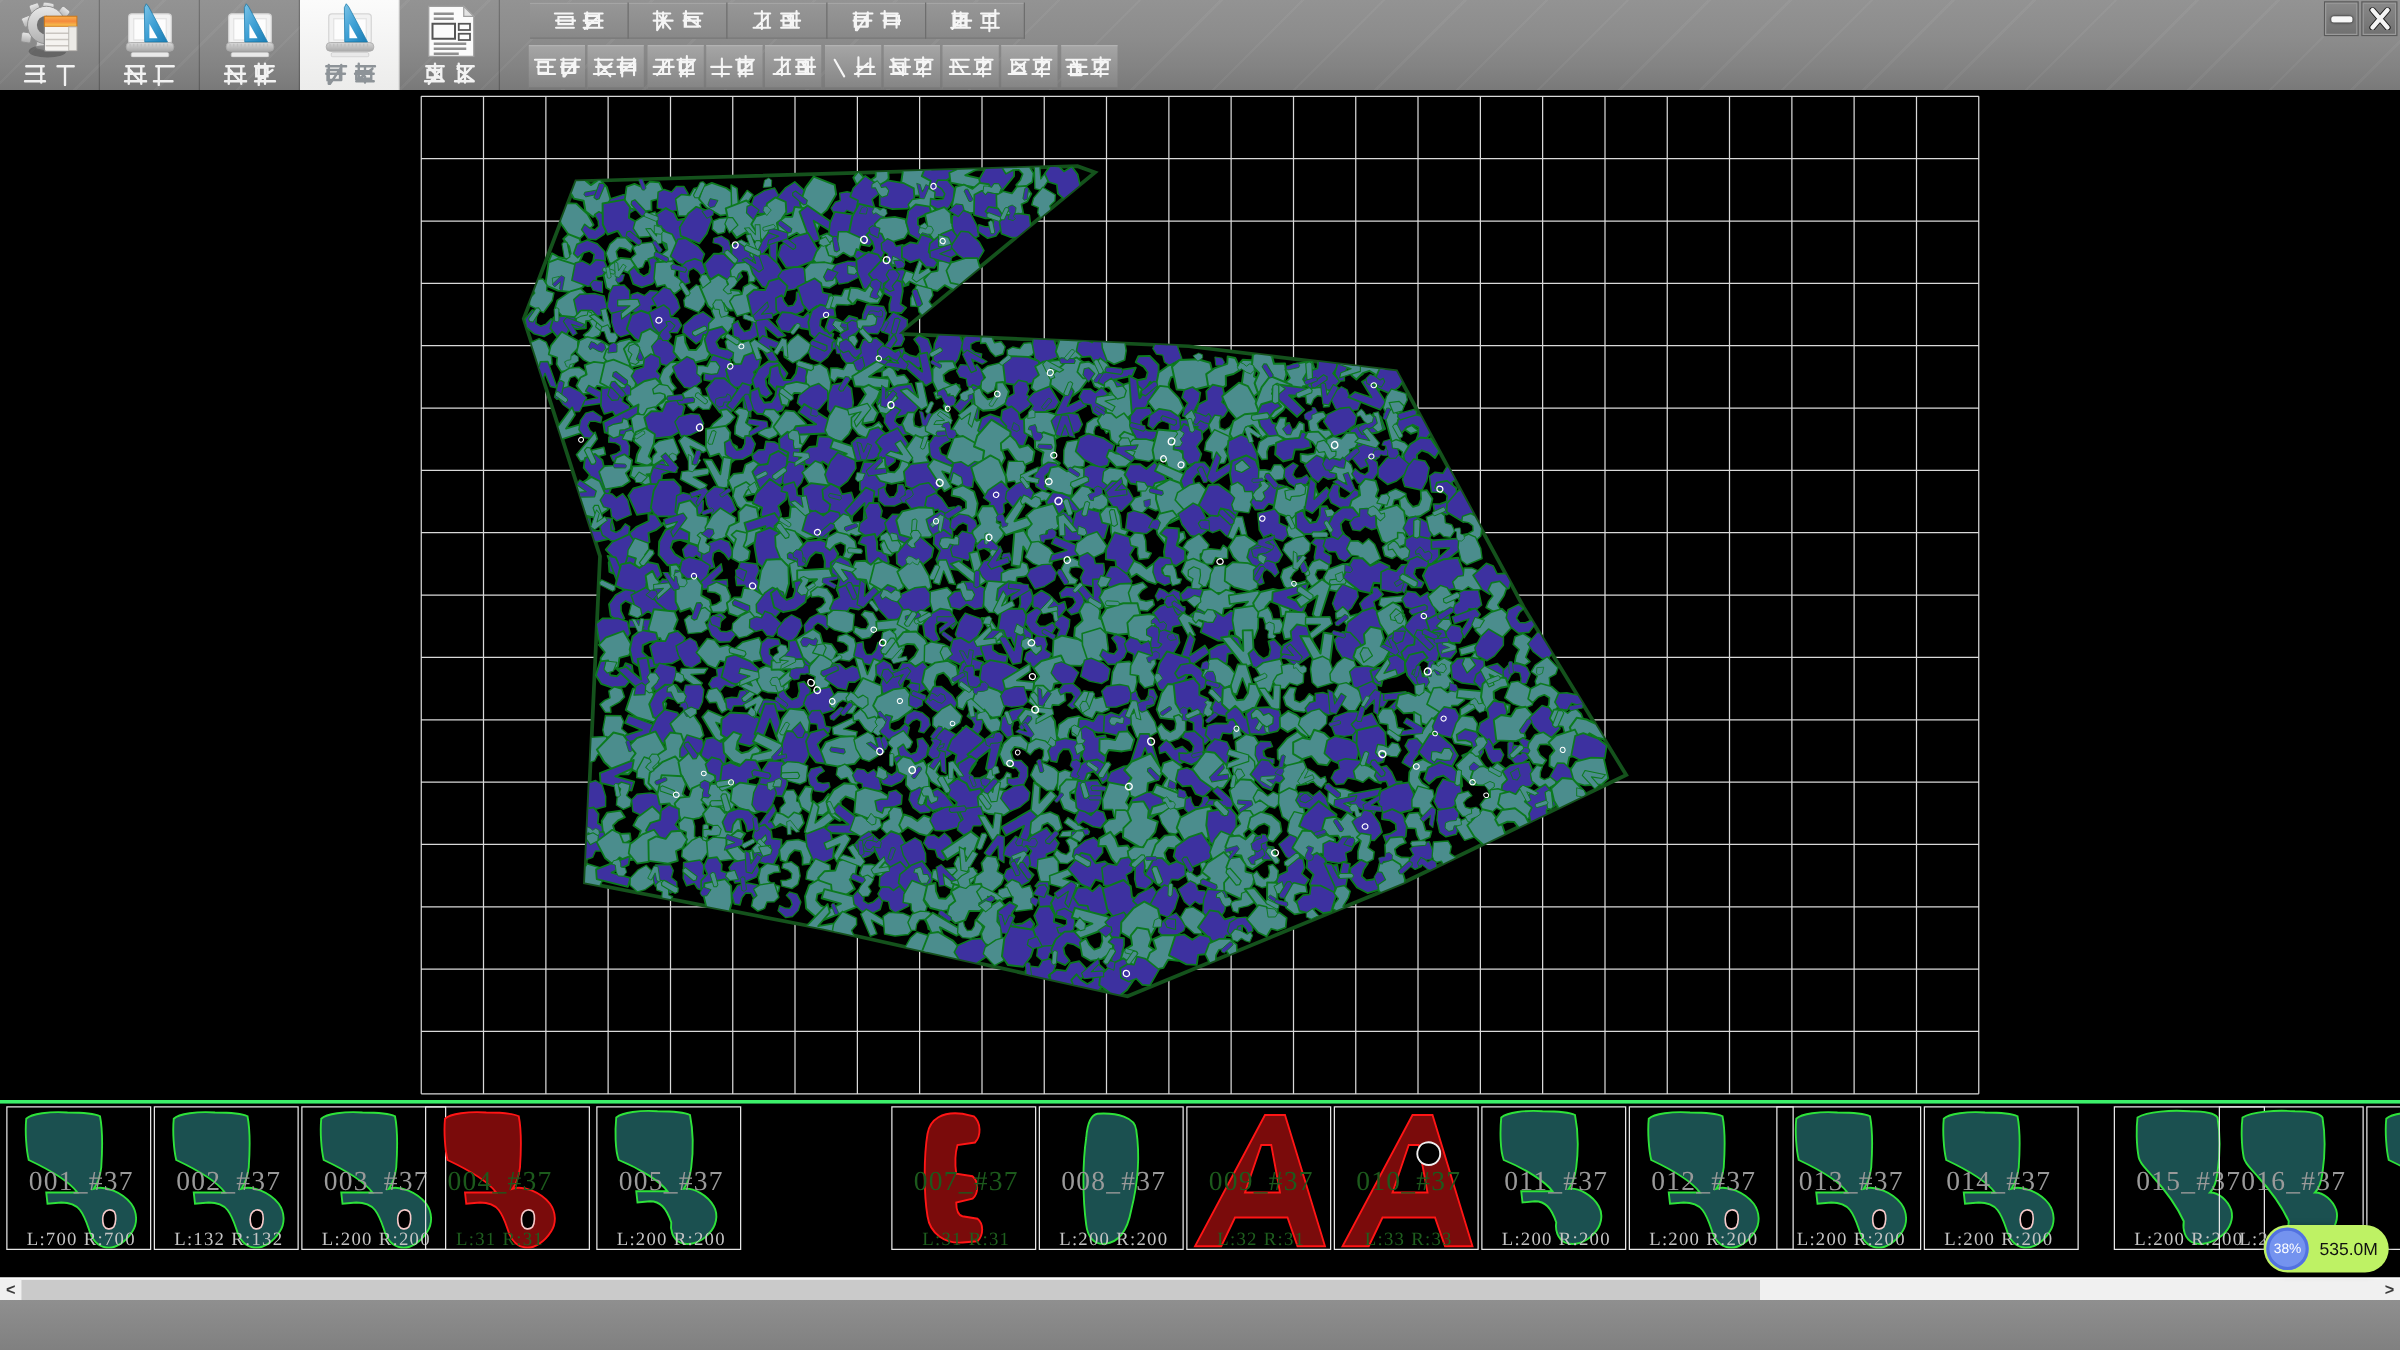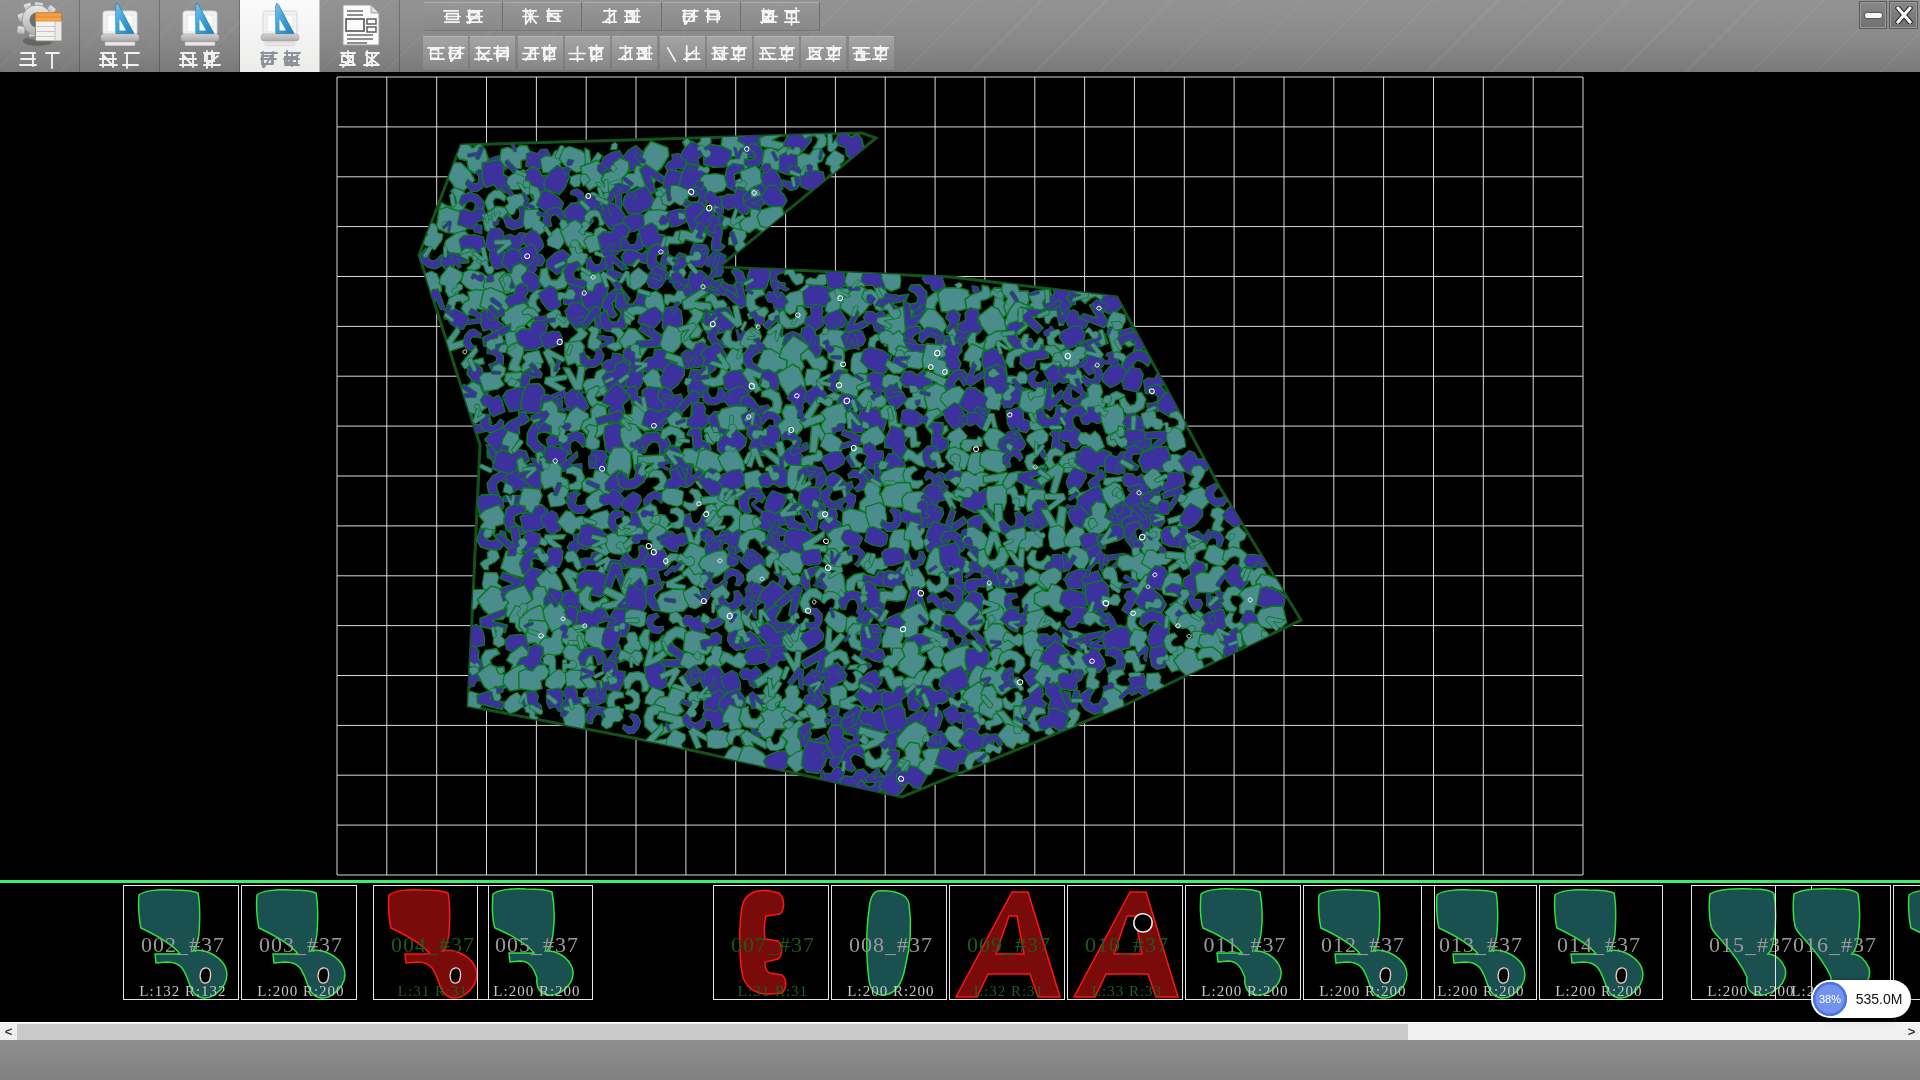--- a/index.html
+++ b/index.html
@@ -16,21 +16,21 @@
 #winclose{position:absolute;left:1889px;top:1px;width:29px;height:28px;background:linear-gradient(#8a8a8a,#6f6f6f);box-shadow:inset 0 0 0 1px #5a5a5a,inset 0 0 0 2px #9a9a9a;display:flex;align-items:center;justify-content:center}
 #greenline{position:absolute;left:0;top:880px;width:1920px;height:3px;background:#3df06b}
 #strip{position:absolute;left:0;top:883px;width:1920px;height:139px;background:#000}
 .cell{position:absolute;top:2px;height:115px;border:1px solid #e6e6e6;overflow:hidden}
 .numt{font:22px "Liberation Serif",serif;text-anchor:middle;letter-spacing:1px}
 .lrt{font:15px "Liberation Serif",serif;text-anchor:middle;letter-spacing:1px}
 #sbar{position:absolute;left:0;top:1022px;width:1920px;height:18px;background:#f0f0f0;border-top:1px solid #fff}
 #sthumb{position:absolute;left:17px;top:1px;width:1391px;height:17px;background:#cacaca}
 .sarr{position:absolute;top:0;width:17px;height:18px;background:#f0f0f0;color:#3c3c3c;font:bold 13px "Liberation Sans",sans-serif;text-align:center;line-height:18px}
 #botbar{position:absolute;left:0;top:1040px;width:1920px;height:40px;background:linear-gradient(#8f8f8f,#808080)}
-#pill{position:absolute;left:1811px;top:980px;width:100px;height:38px;background:#ffffff;border-radius:19px;box-shadow:0 1px 6px rgba(0,0,0,.35)}
+#pill{position:absolute;left:1811px;top:980px;width:100px;height:38px;background:#bef264;border-radius:19px;box-shadow:0 1px 6px rgba(0,0,0,.35)}
 #pillc{position:absolute;left:2px;top:2px;width:34px;height:34px;border-radius:50%;background:#7493ef;box-shadow:inset 0 0 0 2.5px #5272e0;color:#fff;font:11px "Liberation Sans",sans-serif;text-align:center;line-height:34px}
 #pillt{position:absolute;left:40px;top:0;width:56px;height:38px;color:#111;font:14px "Liberation Sans",sans-serif;line-height:38px;text-align:center}
 </style></head><body>
 <svg width="0" height="0" style="position:absolute">
     <defs>
 <linearGradient id="gtri" x1="0" y1="0" x2="1" y2="1">
         <stop offset="0" stop-color="#7cc4e8"></stop>
         <stop offset=".5" stop-color="#3d9fd4"></stop>
         <stop offset="1" stop-color="#1b7db4"></stop>
       </linearGradient>
@@ -1979,33 +1979,39 @@
       <use href="#wm" transform="translate(1139 421) rotate(91) scale(0.64)"></use>
       <use href="#wm" transform="translate(791 358) rotate(152) scale(0.74)"></use>
       <use href="#wm" transform="translate(945 300) rotate(18) scale(0.71)"></use>
       <use href="#wm" transform="translate(555 389) rotate(140) scale(0.65)"></use>
       <use href="#wm" transform="translate(826 469) rotate(268) scale(0.72)"></use>
       <use href="#wm" transform="translate(465 280) rotate(19) scale(0.59)"></use>
     </g>
 </svg>
 <div id="greenline"></div>
 <div id="strip">
+    <div class="cell" style="left:5px;width:116px"><svg width="118" height="115" viewBox="0 0 118 115">
+        <path d="M15,9 C19,5 34,3 48,4 C60,4 70,5 74,7 C76,17 76,33 75,48 C74,56 72,61 69,65 C78,62 92,68 99,77 C104,84 104,93 100,99 C95,107 87,113 79,112 C71,111 67,104 65,97 C63,91 61,86 58,82 C54,77 48,76 43,76 L32,77 L31,68 L56,68 C50,60 34,50 17,42 C15,34 14,19 15,9 Z" fill="#1b5050" stroke="#2ee23a" stroke-width="1.5"></path>
+        <path d="M77,85 C79,81.5 83,81 85.5,83.5 C87,86 87,92 85,95.5 C82.5,98 78.5,97.5 77,94.5 C75.8,91 75.8,88 77,85 Z" fill="#000" stroke="#f6caca" stroke-width="1.3"></path>
+<text x="59" y="66" class="numt" fill="#9a9a9a">001_#37</text>
+<text x="59" y="110" class="lrt" fill="#c4c4c4">L:700 R:700</text>
+      </svg></div>
     <div class="cell" style="left:123px;width:116px"><svg width="118" height="115" viewBox="0 0 118 115">
         <path d="M15,9 C19,5 34,3 48,4 C60,4 70,5 74,7 C76,17 76,33 75,48 C74,56 72,61 69,65 C78,62 92,68 99,77 C104,84 104,93 100,99 C95,107 87,113 79,112 C71,111 67,104 65,97 C63,91 61,86 58,82 C54,77 48,76 43,76 L32,77 L31,68 L56,68 C50,60 34,50 17,42 C15,34 14,19 15,9 Z" fill="#1b5050" stroke="#2ee23a" stroke-width="1.5"></path>
         <path d="M77,85 C79,81.5 83,81 85.5,83.5 C87,86 87,92 85,95.5 C82.5,98 78.5,97.5 77,94.5 C75.8,91 75.8,88 77,85 Z" fill="#000" stroke="#f6caca" stroke-width="1.3"></path>
 <text x="59" y="66" class="numt" fill="#9a9a9a">002_#37</text>
 <text x="59" y="110" class="lrt" fill="#c4c4c4">L:132 R:132</text>
       </svg></div>
     <div class="cell" style="left:241px;width:116px"><svg width="118" height="115" viewBox="0 0 118 115">
         <path d="M15,9 C19,5 34,3 48,4 C60,4 70,5 74,7 C76,17 76,33 75,48 C74,56 72,61 69,65 C78,62 92,68 99,77 C104,84 104,93 100,99 C95,107 87,113 79,112 C71,111 67,104 65,97 C63,91 61,86 58,82 C54,77 48,76 43,76 L32,77 L31,68 L56,68 C50,60 34,50 17,42 C15,34 14,19 15,9 Z" fill="#1b5050" stroke="#2ee23a" stroke-width="1.5"></path>
         <path d="M77,85 C79,81.5 83,81 85.5,83.5 C87,86 87,92 85,95.5 C82.5,98 78.5,97.5 77,94.5 C75.8,91 75.8,88 77,85 Z" fill="#000" stroke="#f6caca" stroke-width="1.3"></path>
 <text x="59" y="66" class="numt" fill="#9a9a9a">003_#37</text>
 <text x="59" y="110" class="lrt" fill="#c4c4c4">L:200 R:200</text>
       </svg></div>
-    <div class="cell" style="left:373px;width:116px"><svg width="118" height="115" viewBox="0 0 118 115">
+    <div class="cell" style="left:340px;width:132px"><svg width="118" height="115" viewBox="0 0 118 115">
         <path d="M15,9 C19,5 34,3 48,4 C60,4 70,5 74,7 C76,17 76,33 75,48 C74,56 72,61 69,65 C78,62 92,68 99,77 C104,84 104,93 100,99 C95,107 87,113 79,112 C71,111 67,104 65,97 C63,91 61,86 58,82 C54,77 48,76 43,76 L32,77 L31,68 L56,68 C50,60 34,50 17,42 C15,34 14,19 15,9 Z" fill="#7a0b0b" stroke="#ff1515" stroke-width="1.5"></path>
         <path d="M77,85 C79,81.5 83,81 85.5,83.5 C87,86 87,92 85,95.5 C82.5,98 78.5,97.5 77,94.5 C75.8,91 75.8,88 77,85 Z" fill="#000" stroke="#f6caca" stroke-width="1.3"></path>
 <text x="59" y="66" class="numt" fill="#1c5a1c">004_#37</text>
 <text x="59" y="110" class="lrt" fill="#1e5f1e">L:31 R:31</text>
       </svg></div>
     <div class="cell" style="left:477px;width:116px"><svg width="118" height="115" viewBox="0 0 118 115">
         <path d="M15,8 C20,4 34,2 48,3 C60,3 70,4 74,6 C76,16 77,32 75,48 C74,56 72,61 69,65 C77,64 88,70 93,79 C97,86 95,95 89,101 C83,108 73,111 66,108 C60,105 58,98 59,92 C57,86 55,82 52,79 C49,76 45,75 42,75 L32,76 L31,67 L56,67 C50,59 34,49 17,42 C14,34 14,18 15,8 Z" fill="#1b5050" stroke="#2ee23a" stroke-width="1.5"></path>
 <text x="59" y="66" class="numt" fill="#9a9a9a">005_#37</text>
 <text x="59" y="110" class="lrt" fill="#c4c4c4">L:200 R:200</text>
       </svg></div>

